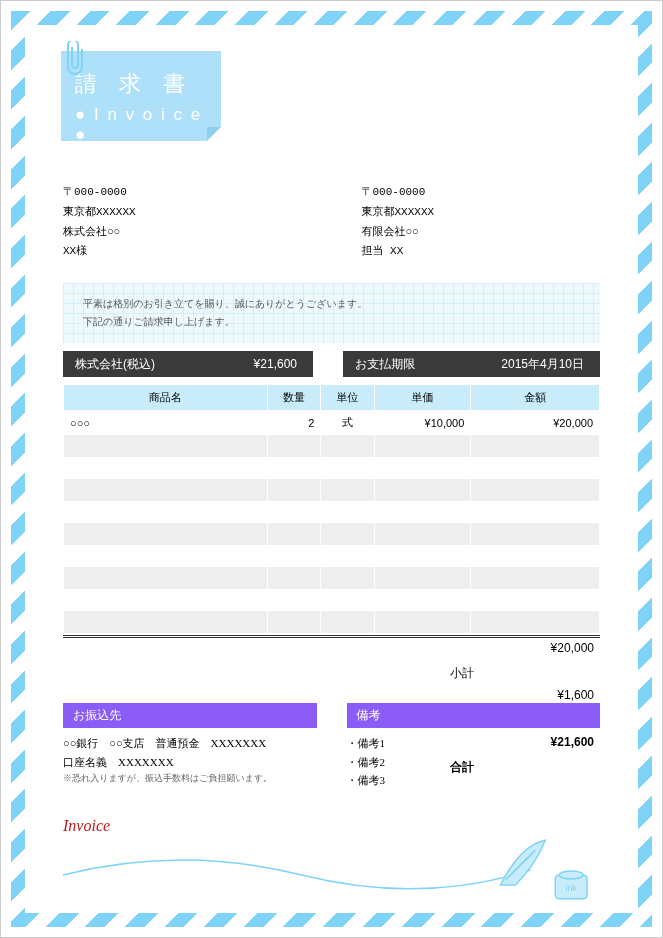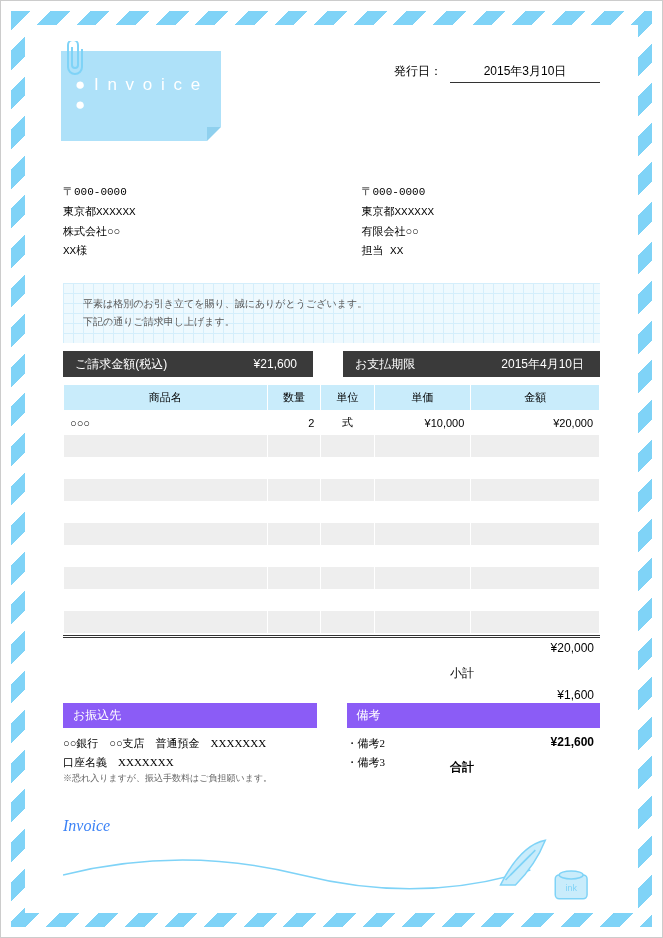--- a/index.html
+++ b/index.html
@@ -40,41 +40,38 @@
   .totals .trow { display: flex; justify-content: flex-end; padding: 3px 6px; }
   .totals .trow.bold { font-weight: bold; }
   .totals .tlbl { width: 80px; text-align: right; margin-top: 24px; }
   .totals .tval { width: 120px; text-align: right; }
   .bottom-sections { position: absolute; top: 670px; left: 30px; right: 30px; display: flex; gap: 30px; font-size: 11px; }
   .bottom-sections .sec { flex: 1; }
   .bottom-sections h3 { background: #8b5cf6; color: #fff; font-size: 12px; font-weight: normal; padding: 4px 10px; margin-bottom: 6px; }
   .bottom-sections .body { line-height: 1.7; font-family: Liberation Serif, serif; }
   .bottom-sections .small { font-size: 9px; color: #666; }
   .footer-deco { position: absolute; bottom: 18px; left: 30px; right: 30px; height: 70px; }
-  .footer-deco .script { font-style: italic; color: #3b82f6; font-size: 16px; font-family: cursive; }
+  .footer-deco .script { font-style: italic; color: #b91c1c; font-size: 16px; font-family: cursive; }
 </style>
 </head>
 <body>
 
 <div class="outer-frame">
   <div class="stripe-border"></div>
   <div class="content">
 
     <div class="title-note">
       <svg class="clip-icon" viewBox="0 0 18 34">
         <path d="M5 6 v18 a3 3 0 0 0 6 0 V4 a5 5 0 0 0 -10 0 v22 a7 7 0 0 0 14 0 V8" fill="none" stroke="#7fd3f7" stroke-width="2"></path>
       </svg>
+      <h1>請 求 書</h1>
       <div class="sub">● I n v o i c e ●</div>
     </div>
 
     <div class="header-meta">
-      <div class="row">
-        <span class="lbl">発行日：</span>
-        <span class="val">2015年3月10日</span>
-      </div>
     </div>
 
     <div class="addresses">
       <div class="to">
         <div>〒000-0000</div>
         <div>東京都XXXXXX</div>
         <div>株式会社○○</div>
         <div>XX様</div>
       </div>
       <div class="from">
@@ -88,21 +85,21 @@
       </div>
     </div>
 
     <div class="greeting">
       <div>平素は格別のお引き立てを賜り、誠にありがとうございます。</div>
       <div>下記の通りご請求申し上げます。</div>
     </div>
 
     <div class="summary-bar">
       <div class="box left">
-        <span class="lbl">ご請求金額(税込)</span>
+        <span class="lbl">株式会社(税込)</span>
         <span class="val">¥21,600</span>
       </div>
       <div class="box right">
         <span class="lbl">お支払期限</span>
         <span class="val">2015年4月10日</span>
       </div>
     </div>
 
     <div class="items">
       <table class="items-table">
@@ -216,20 +213,21 @@
         <h3>お振込先</h3>
         <div class="body">
           <div>○○銀行　○○支店　普通預金　XXXXXXX</div>
           <div>口座名義　XXXXXXX</div>
           <div class="small">※恐れ入りますが、振込手数料はご負担願います。</div>
         </div>
       </div>
       <div class="sec">
         <h3>備考</h3>
         <div class="body" id="remarks-body">
+            <div>・備考1</div>
             <div>・備考2</div>
             <div>・備考3</div>
           </div>
       </div>
     </div>
 
     <div class="footer-deco">
       <span class="script">Invoice</span>
       <svg viewBox="0 0 540 70" width="100%" height="70">
         <path d="M0 40 Q 120 10 240 40 T 470 35" fill="none" stroke="#7fd3f7" stroke-width="1.5"></path>

